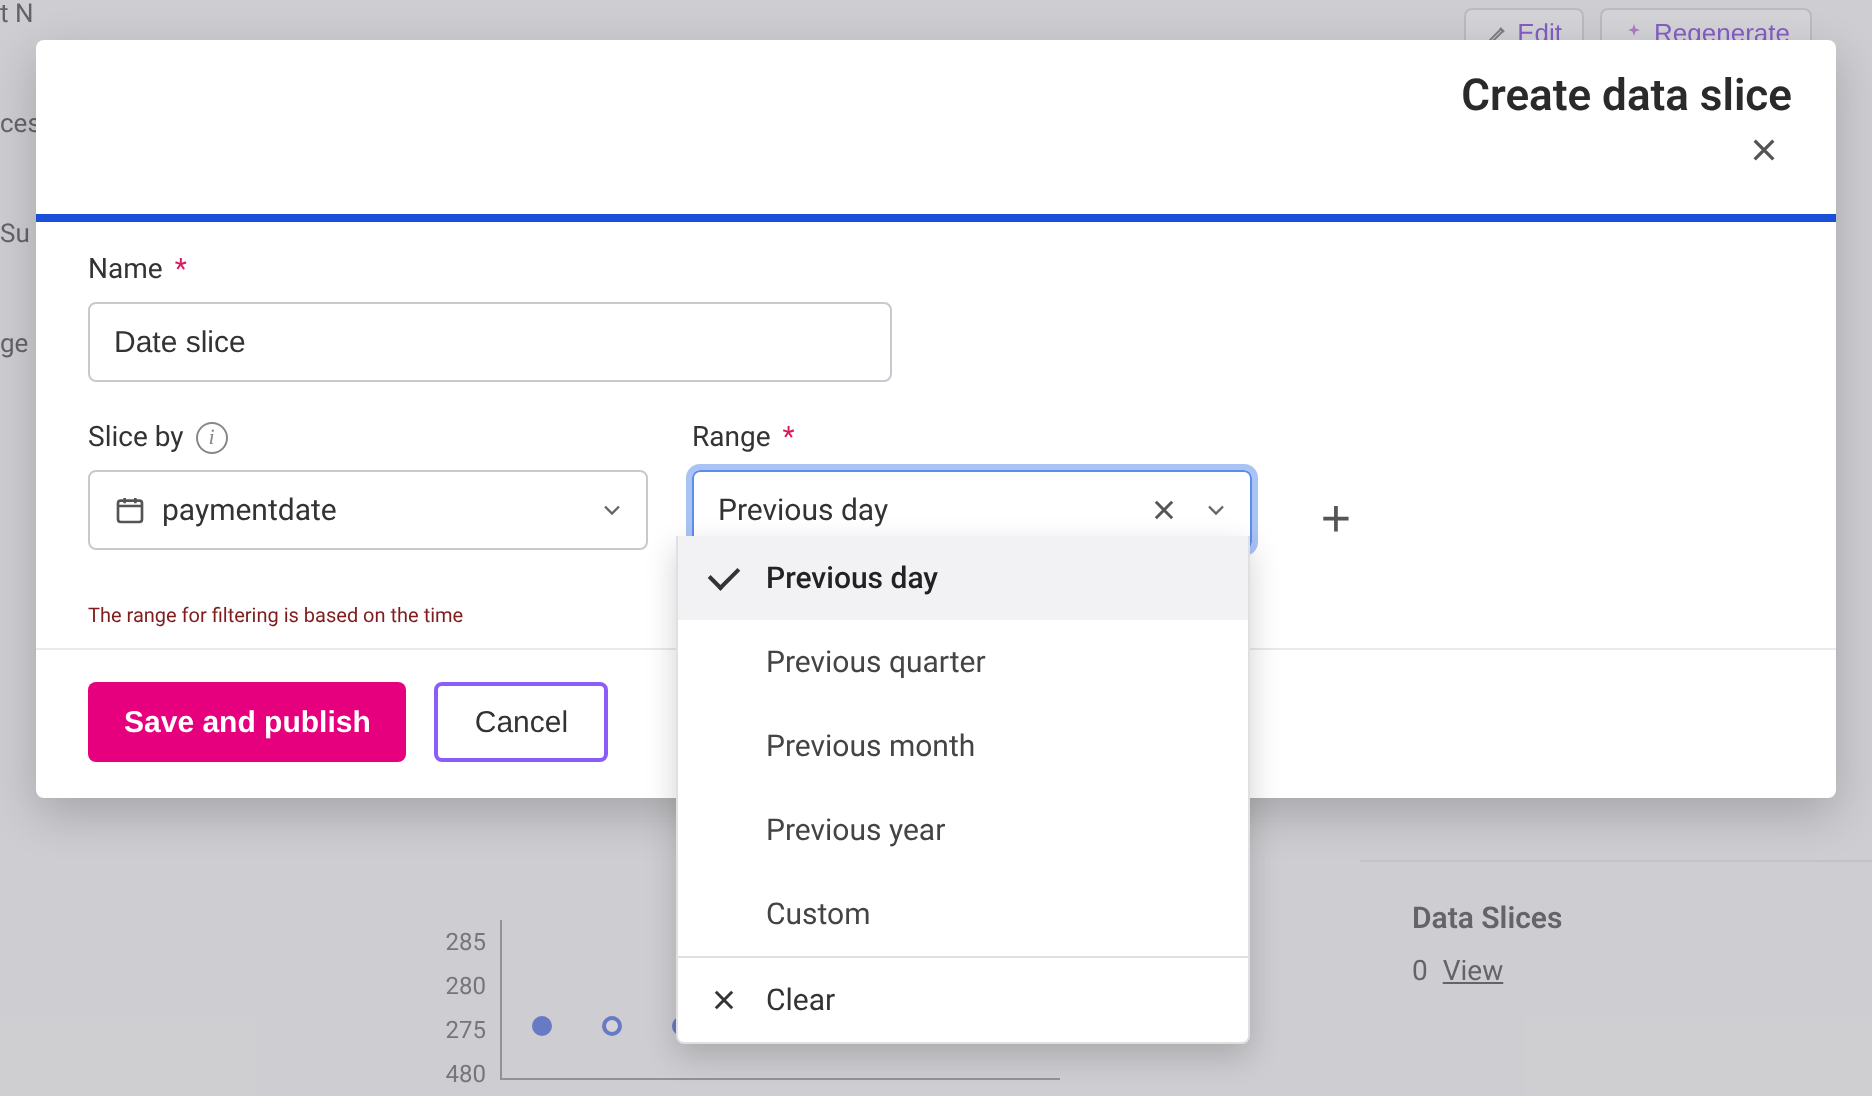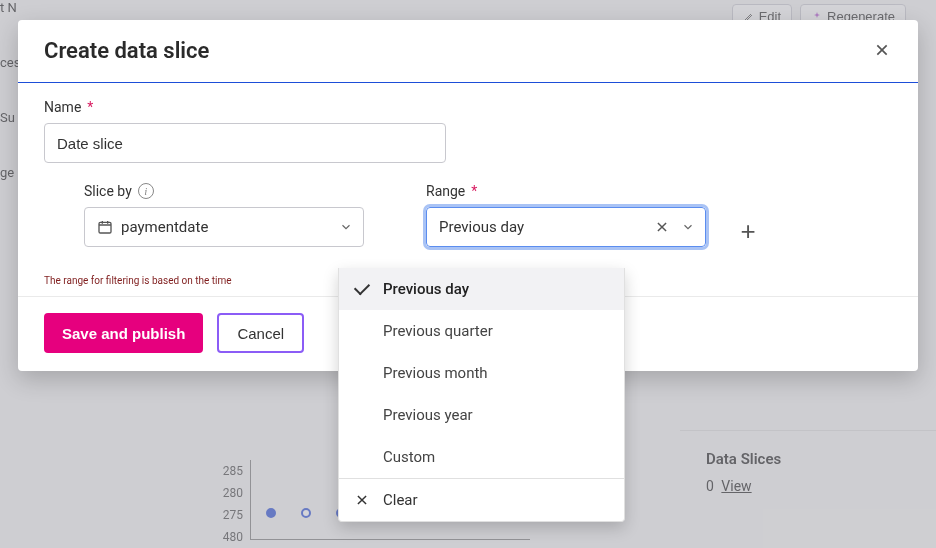--- a/index.html
+++ b/index.html
@@ -4,47 +4,47 @@
 <style>
   * { box-sizing: border-box; margin: 0; padding: 0; }
   html, body { width: 936px; height: 548px; overflow: hidden; font-family: -apple-system, BlinkMacSystemFont, "Segoe UI", Roboto, Arial, sans-serif; }
   body { position: relative; background: #f5f5f5; }
 
   
   .bg { position: absolute; inset: 0; filter: none; }
   .bg .left-labels { position: absolute; left: 0; top: 0; width: 30px; display: flex; flex-direction: column; gap: 40px; font-size: 13px; color: #333; }
   .bg .left-labels span { white-space: nowrap; }
   .bg .top-right-buttons { position: absolute; top: 4px; right: 30px; display: flex; gap: 8px; }
-  .bg .btn-ghost { border: 1px solid #d0d0d7; background: #fff; border-radius: 4px; padding: 4px 10px; font-size: 13px; color: #404040; display: inline-flex; align-items: center; gap: 4px; }
+  .bg .btn-ghost { border: 1px solid #d0d0d7; background: #fff; border-radius: 4px; padding: 4px 10px; font-size: 13px; color: #6d28d9; display: inline-flex; align-items: center; gap: 4px; }
   .bg .right-panel { position: absolute; right: 20px; top: 450px; width: 210px; }
   .bg .right-panel .heading { font-size: 15px; font-weight: 600; color: #333; margin-bottom: 10px; }
   .bg .right-panel .line { font-size: 14px; color: #333; }
   .bg .right-panel .line a { color: #333; text-decoration: underline; margin-left: 4px; }
   .bg .chart { position: absolute; left: 205px; top: 434px; width: 450px; height: 120px; }
   .bg .chart .ylab { position: absolute; right: 412px; font-size: 12px; color: #555; text-align: right; width: 30px; }
   .bg .chart .plotbox { position: absolute; left: 45px; top: 26px; width: 280px; height: 80px; border-left: 1px solid #888; border-bottom: 1px solid #888; }
   .bg .chart .dot { position: absolute; width: 10px; height: 10px; border: 2px solid #3a5bd9; border-radius: 50%; background: #fff; }
   .bg .chart .dot.full { background: #3a5bd9; }
   .bg .line-right { position: absolute; right: 0; top: 430px; width: 256px; border-top: 1px solid #e0e0e0; }
 
   .overlay { position: absolute; inset: 0; background: rgba(160,160,168,0.45); }
 
   .modal { position: absolute; left: 18px; top: 20px; right: 18px; background: #fff; border-radius: 4px; box-shadow: 0 8px 24px rgba(0,0,0,0.2); display: flex; flex-direction: column; }
-  .modal-header { display: flex; align-items: center; justify-content: space-between; padding: 16px 22px 18px 26px; border-bottom: 1px solid #1d4ed8; }
+  .modal-header { display: flex; align-items: flex-end; justify-content: space-between; padding: 16px 22px 18px 26px; border-bottom: 4px solid #1d4ed8; flex-direction: column; }
   .modal-title { font-size: 22px; font-weight: 600; color: #2a2a2a; }
   .close-btn { background: none; border: none; font-size: 20px; color: #555; cursor: pointer; width: 28px; height: 28px; display: inline-flex; align-items: center; justify-content: center; }
 
   .modal-body { padding: 16px 26px 10px; }
   .field-label { font-size: 14px; color: #333; margin-bottom: 8px; display: flex; align-items: center; gap: 6px; }
   .req { color: #d81b60; }
   .info-icon { display: inline-flex; width: 16px; height: 16px; border: 1.5px solid #888; border-radius: 50%; align-items: center; justify-content: center; font-size: 11px; color: #888; font-style: italic; font-family: serif; }
   .text-input { width: 402px; height: 40px; border: 1px solid #c8c8ce; border-radius: 4px; padding: 0 12px; font-size: 15px; color: #333; }
 
   .row2 { display: flex; gap: 22px; margin-top: 20px; align-items: flex-start; }
-  .col { display: flex; flex-direction: column; margin-left: 40px; }
+  .col { display: flex; flex-direction: column; }
   .select { position: relative; width: 280px; height: 40px; border: 1px solid #c8c8ce; border-radius: 4px; display: flex; align-items: center; padding: 0 32px 0 12px; background: #fff; font-size: 15px; color: #333; cursor: pointer; }
   .select .cal-icon { margin-right: 8px; display: inline-flex; }
   .select .chev { position: absolute; right: 10px; top: 50%; transform: translateY(-50%); }
   .select.focused { outline: 3px solid #a9c3f5; border-color: #5b8def; }
   .select .clear-x { position: absolute; right: 36px; top: 50%; transform: translateY(-50%); font-size: 16px; color: #555; }
   .plus-btn { width: 40px; height: 40px; border: none; background: none; font-size: 26px; color: #555; cursor: pointer; display: inline-flex; align-items: center; justify-content: center; }
 
   .note { margin-top: 24px; font-size: 10px; color: #7f1d1d; }
 
   .modal-footer { border-top: 1px solid #eaeaea; padding: 16px 26px 18px; display: flex; gap: 14px; align-items: flex-end; }

